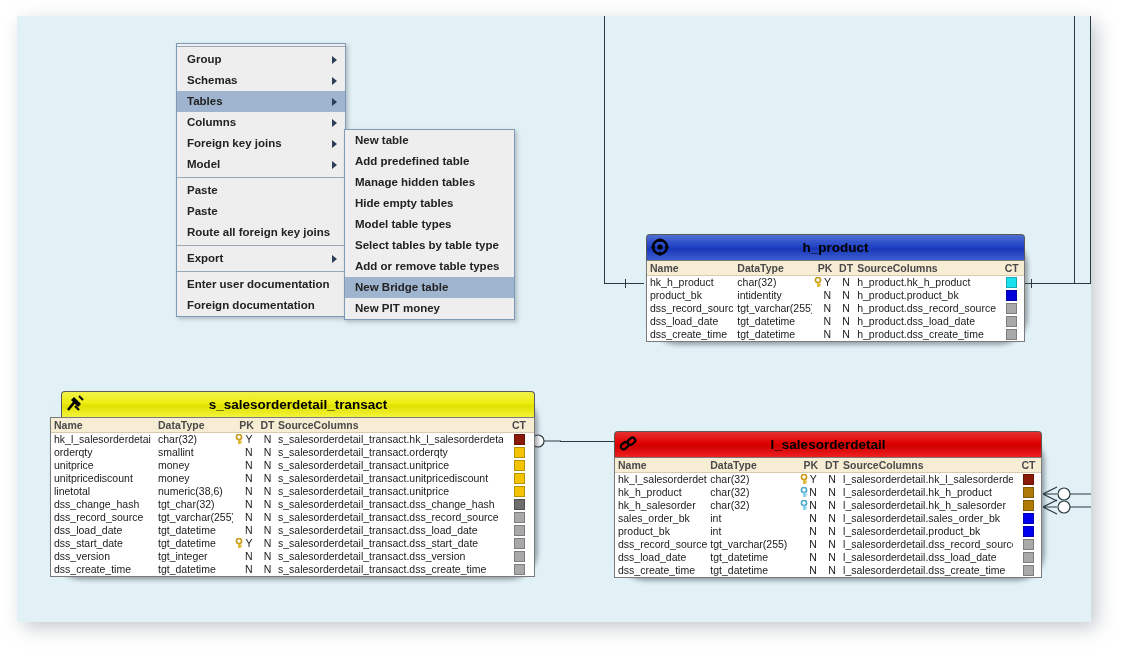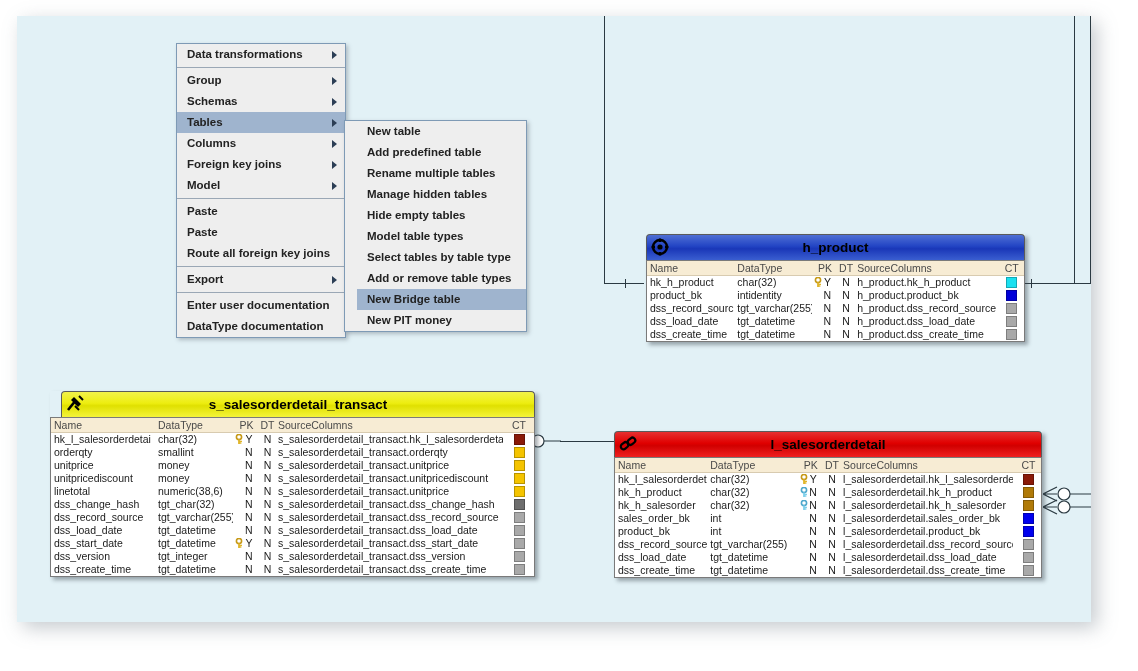--- a/index.html
+++ b/index.html
@@ -25,42 +25,42 @@
   
   .ln{position:absolute;background:#2b3a42;}
   .lnh{height:1px;}
   .lnv{width:1px;}
   .tick{position:absolute;width:1px;height:9px;background:#2b3a42;}
 
   .crow{position:absolute;}
   .crow svg{display:block;}
 
   
-  .tbl{position:absolute;box-shadow:3px 3px 4px rgba(60,70,80,.45);}
+  .tbl{position:absolute;box-shadow:3px 3px 4px rgba(60,70,80,.45);border-radius:28px;}
   .tbl .hdr{
     position:relative;height:25px;line-height:25px;text-align:center;
     font-weight:bold;font-size:13.5px;color:#000;
     border:1px solid #5a5a5a;border-bottom:none;
     border-top-left-radius:4px;border-top-right-radius:4px;
     overflow:hidden;
   }
   .tbl .hdr .tico{position:absolute;left:3px;top:2px;width:20px;height:20px;}
   .tbl.blue .hdr{background:linear-gradient(to bottom,#4f6fd4 0%,#2244c4 45%,#1a37b8 55%,#3a5ed0 100%);color:#000;}
   .tbl.red  .hdr{background:linear-gradient(to bottom,#e63030 0%,#e00000 45%,#d10000 55%,#ef2020 100%);color:#000;text-align:center;}
   .tbl.yellow .hdr{background:linear-gradient(to bottom,#f2f24a 0%,#eded10 45%,#e0e000 55%,#f4f43a 100%);color:#000;margin-left:11px;}
 
   .grid{border:1px solid #7a7a7a;background:#fff;}
   .grow{display:flex;height:13px;line-height:13px;font-size:10.5px;color:#1a1a1a;}
   .grow.head{
     background:#f7ecd4;color:#4a4a4a;height:14px;line-height:14px;
     border-bottom:1px solid #d8cbb0;
   }
   .grow .c{overflow:hidden;white-space:nowrap;padding-left:3px;box-sizing:border-box;}
   .grow .c.name{font-weight:normal;}
-  .grow.head .c{font-weight:normal;}
+  .grow.head .c{font-weight:bold;}
   .c-pk{text-align:center;padding-left:0;position:relative;}
   .c-dt{text-align:center;padding-left:0;}
   .c-ct{padding-left:0;display:flex;align-items:center;justify-content:center;}
   .swatch{width:9px;height:9px;border:1px solid rgba(0,0,0,.25);}
   .keyico{position:absolute;left:1px;top:1px;width:10px;height:11px;}
   .pkval{display:inline-block;width:12px;text-align:right;}
 
   
   .t-sat .c.name{width:104px}
   .t-sat .c.type{width:78px}
@@ -480,43 +480,41 @@
               <div class="c src">l_salesorderdetail.dss_create_time</div>
               <div class="c ct c-ct">
                 <span class="swatch" style="background:#a9a9a9"></span>
               </div>
             </div>
           </div>
       </div>
     </div>
 
     <div class="menu" style="left:159px;top:27px;width:168px;" id="main-menu">
-        <div class="mi"><span>Data transformations</span><span class="arr"></span></div>
         <div class="sep"></div>
         <div class="mi"><span>Group</span><span class="arr"></span></div>
         <div class="mi"><span>Schemas</span><span class="arr"></span></div>
         <div class="mi sel"><span>Tables</span><span class="arr"></span></div>
         <div class="mi"><span>Columns</span><span class="arr"></span></div>
         <div class="mi"><span>Foreign key joins</span><span class="arr"></span></div>
         <div class="mi"><span>Model</span><span class="arr"></span></div>
         <div class="sep"></div>
         <div class="mi"><span>Paste</span></div>
         <div class="mi"><span>Paste</span></div>
         <div class="mi"><span>Route all foreign key joins</span></div>
         <div class="sep"></div>
         <div class="mi"><span>Export</span><span class="arr"></span></div>
         <div class="sep"></div>
         <div class="mi"><span>Enter user documentation</span></div>
-        <div class="mi"><span>DataType documentation</span></div>
-      </div>
-
-    <div class="menu" style="left:327px;top:104px;width:169px;padding-left:12px;" id="sub-menu">
+        <div class="mi"><span>Foreign documentation</span></div>
+      </div>
+
+    <div class="menu" style="left:327px;top:113px;width:169px;" id="sub-menu">
         <div class="mi"><span>New table</span></div>
         <div class="mi"><span>Add predefined table</span></div>
-        <div class="mi"><span>Rename multiple tables</span></div>
         <div class="mi"><span>Manage hidden tables</span></div>
         <div class="mi"><span>Hide empty tables</span></div>
         <div class="mi"><span>Model table types</span></div>
         <div class="mi"><span>Select tables by table type</span></div>
         <div class="mi"><span>Add or remove table types</span></div>
         <div class="mi sel"><span>New Bridge table</span></div>
         <div class="mi"><span>New PIT money</span></div>
       </div>
 
   </div>

